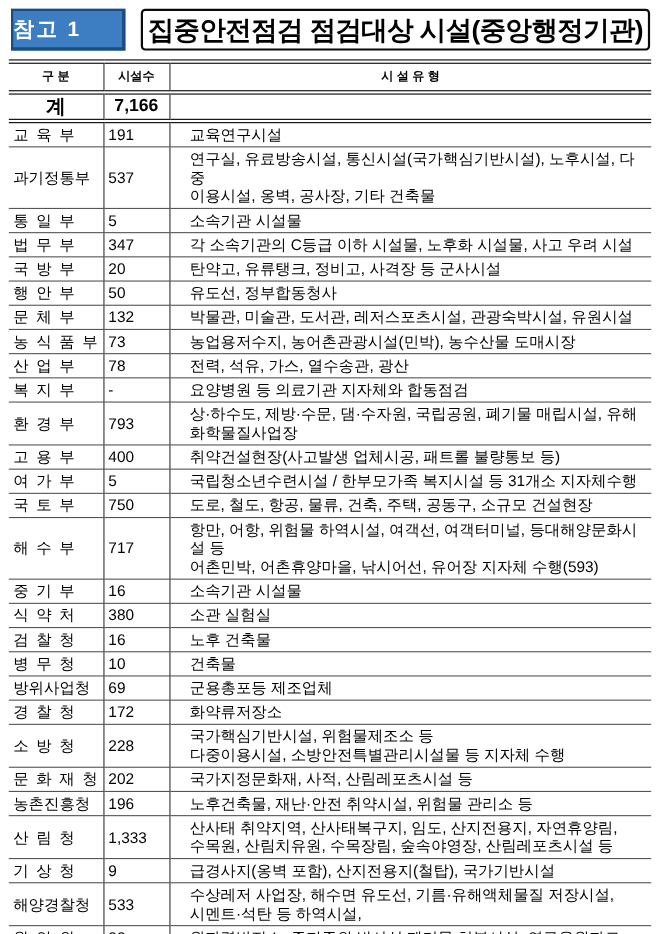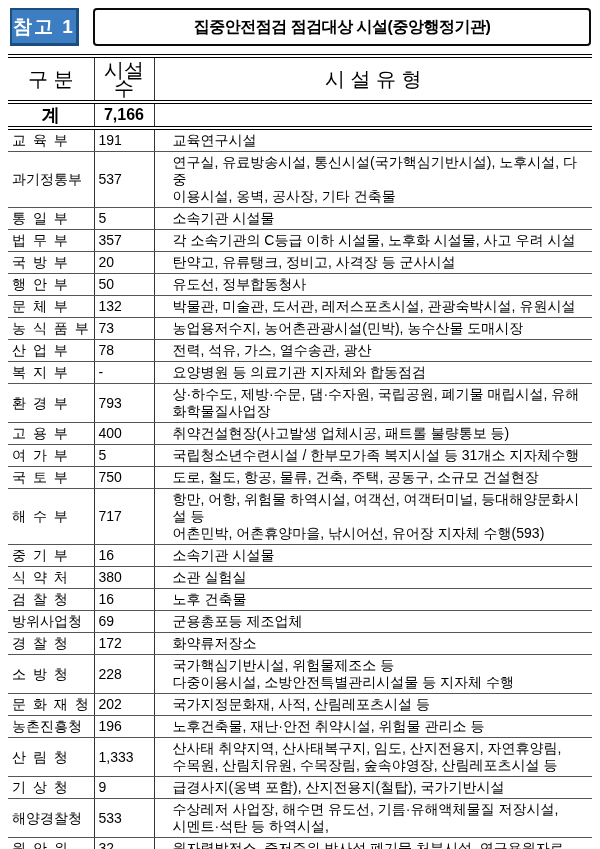--- a/index.html
+++ b/index.html
@@ -2,45 +2,45 @@
 <html style="--badge-bg: #3d7dc2; --badge-border: #1b4d80; --line: #555555;"><head>
 <meta charset="utf-8">
 <style>
   * { margin:0; padding:0; box-sizing:border-box; }
   html,body { width:600px; height:849px; background:#fff; overflow:hidden;
               font-family:"Liberation Sans","DejaVu Sans",sans-serif; color:#000; }
 
   .header-row { display:flex; align-items:stretch; gap:14px; padding:8px 9px 0 10px; height:46px; }
 
   .badge {
-    width:69px; min-height:36px;
+    width:104px; min-height:36px;
     background:var(--badge-bg,#3d7dc2);
     border:2px solid var(--badge-border,#1b4d80);
     border-right-width:3px; border-bottom-width:3px;
     color:#fff; font-weight:700; font-size:19px; letter-spacing:2px;
-    display:flex; align-items:center; justify-content:center;
+    display:flex; align-items:center; 
   }
 
   .title-box {
     flex:1; border:2px solid #0a0a0a; border-radius:4px;
     display:flex; align-items:center; justify-content:center;
-    font-weight:700; font-size:16px; letter-spacing:-0.5px;
+    font-weight:700; font-size:24px; letter-spacing:-0.5px;
   }
 
   table { width:584px; margin:8px 8px 0; border-collapse:collapse; table-layout:fixed; }
   col.c1 { width:86px; }
   col.c2 { width:60px; }
   col.c3 { width:438px; }
 
   th, td { vertical-align:middle; overflow:hidden; }
   .vline { border-right:1px solid #333; }
 
   thead th {
     border-top:4px double #000; border-bottom:4px double #000;
-    font-weight:400; font-size:20px; padding:3px 2px; line-height:18px; text-align:center;
+    font-weight:700; font-size:11px; padding:3px 2px; line-height:18px; text-align:center;
   }
 
   tr.total td {
     border-bottom:4px double #000; font-weight:700; text-align:center;
     font-size:16px; line-height:18px; padding:2px;
   }
   tr.total td.cat { font-size:18px; }
 
   tbody td {
     border-bottom:1px solid var(--line,#555);
@@ -94,21 +94,21 @@
         <td class="type">연구실, 유료방송시설, 통신시설(국가핵심기반시설), 노후시설, 다중
 이용시설, 옹벽, 공사장, 기타 건축물</td>
       </tr>
       <tr>
         <td class="cat vline">통 일 부</td>
         <td class="cnt vline">5</td>
         <td class="type">소속기관 시설물</td>
       </tr>
       <tr>
         <td class="cat vline">법 무 부</td>
-        <td class="cnt vline">357</td>
+        <td class="cnt vline">347</td>
         <td class="type">각 소속기관의 C등급 이하 시설물, 노후화 시설물, 사고 우려 시설</td>
       </tr>
       <tr>
         <td class="cat vline">국 방 부</td>
         <td class="cnt vline">20</td>
         <td class="type">탄약고, 유류탱크, 정비고, 사격장 등 군사시설</td>
       </tr>
       <tr>
         <td class="cat vline">행 안 부</td>
         <td class="cnt vline">50</td>
@@ -170,20 +170,25 @@
         <td class="cat vline">식 약 처</td>
         <td class="cnt vline">380</td>
         <td class="type">소관 실험실</td>
       </tr>
       <tr>
         <td class="cat vline">검 찰 청</td>
         <td class="cnt vline">16</td>
         <td class="type">노후 건축물</td>
       </tr>
       <tr>
+        <td class="cat vline">병 무 청</td>
+        <td class="cnt vline">10</td>
+        <td class="type">건축물</td>
+      </tr>
+      <tr>
         <td class="cat vline">방위사업청</td>
         <td class="cnt vline">69</td>
         <td class="type">군용총포등 제조업체</td>
       </tr>
       <tr>
         <td class="cat vline">경 찰 청</td>
         <td class="cnt vline">172</td>
         <td class="type">화약류저장소</td>
       </tr>
       <tr>

